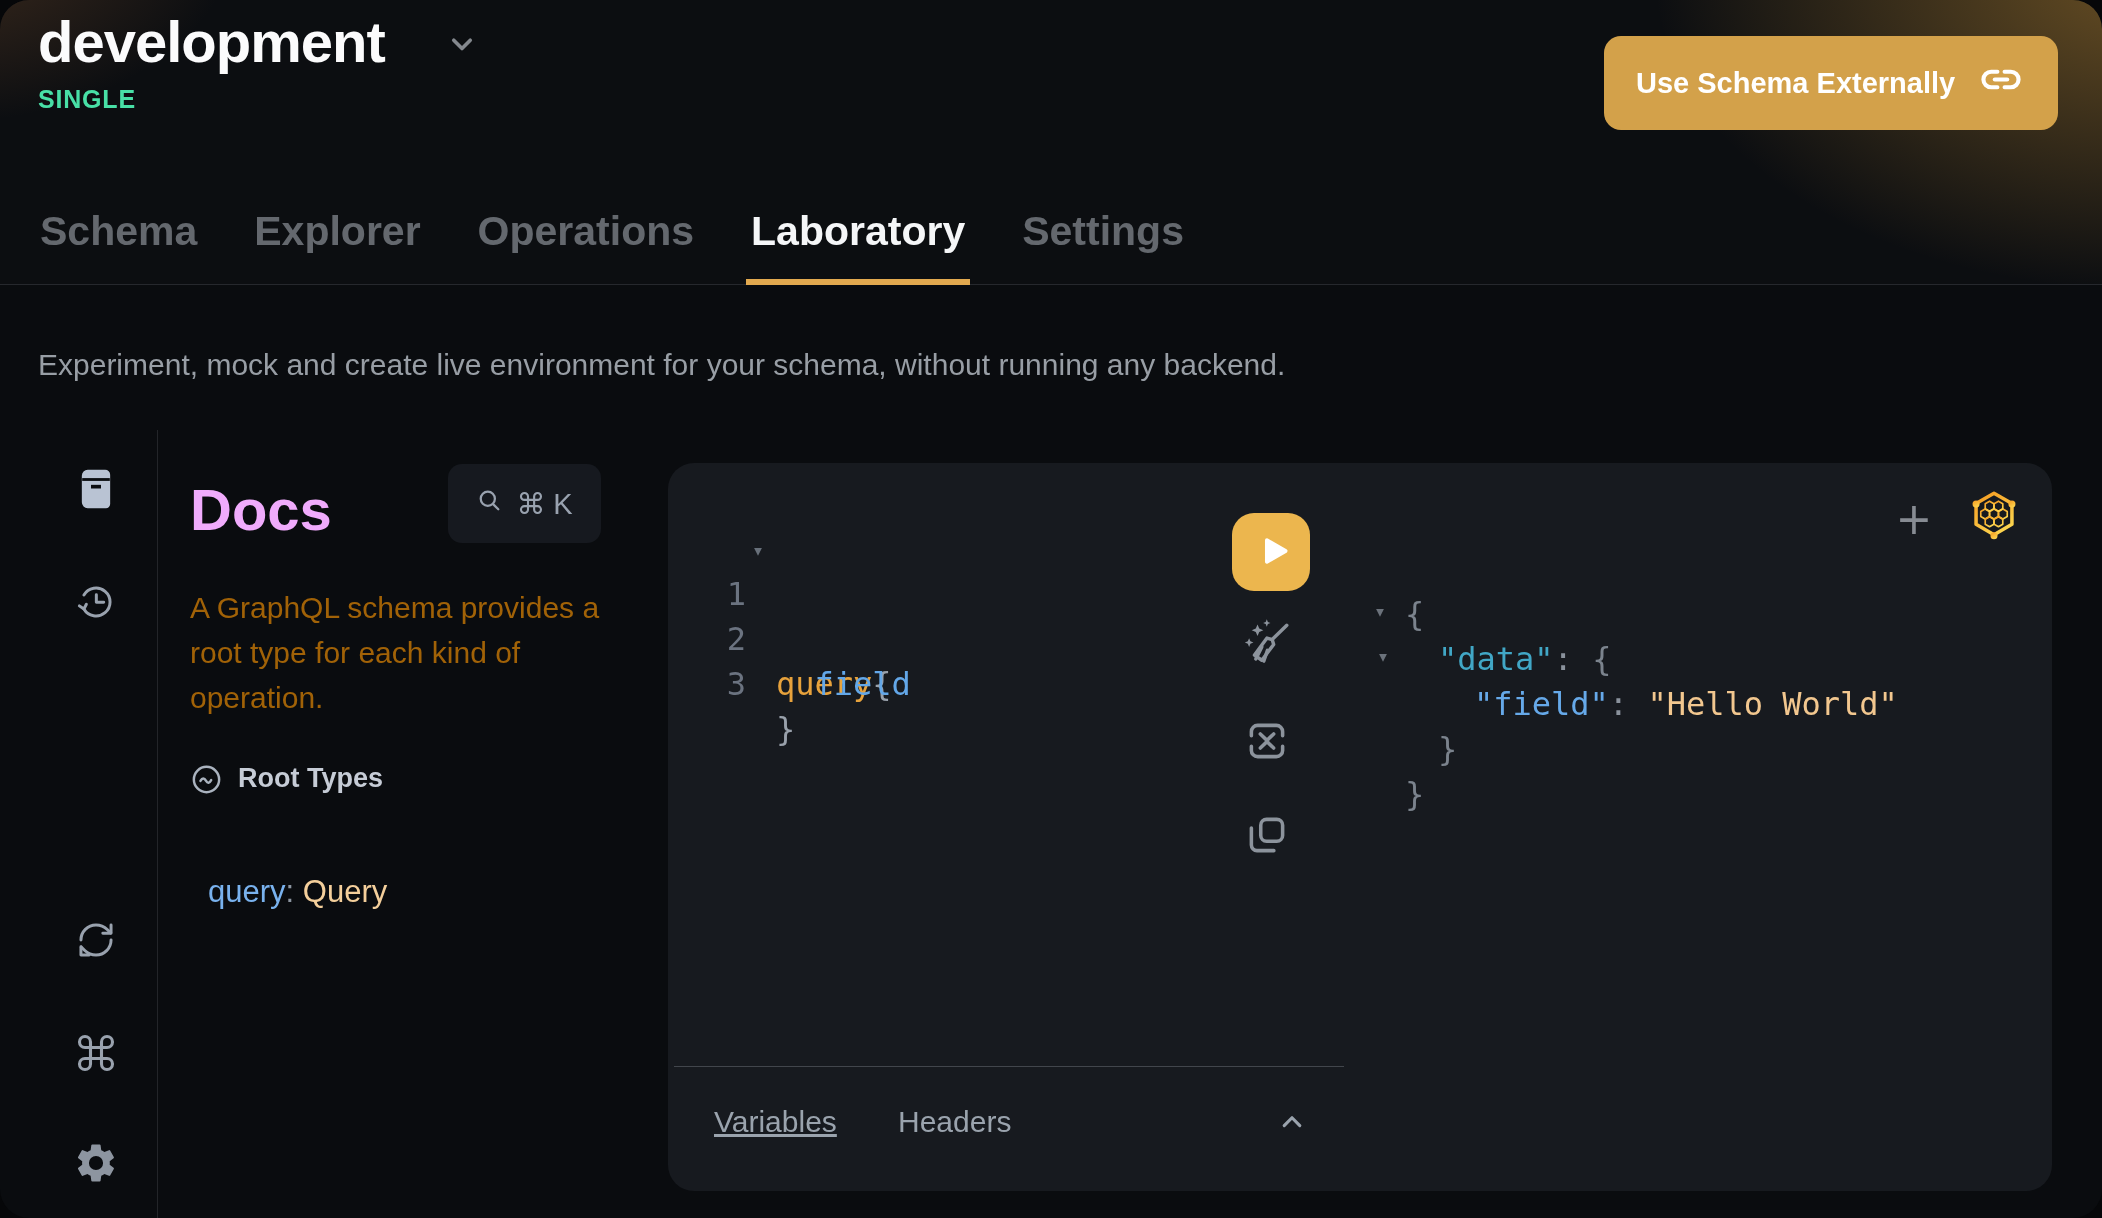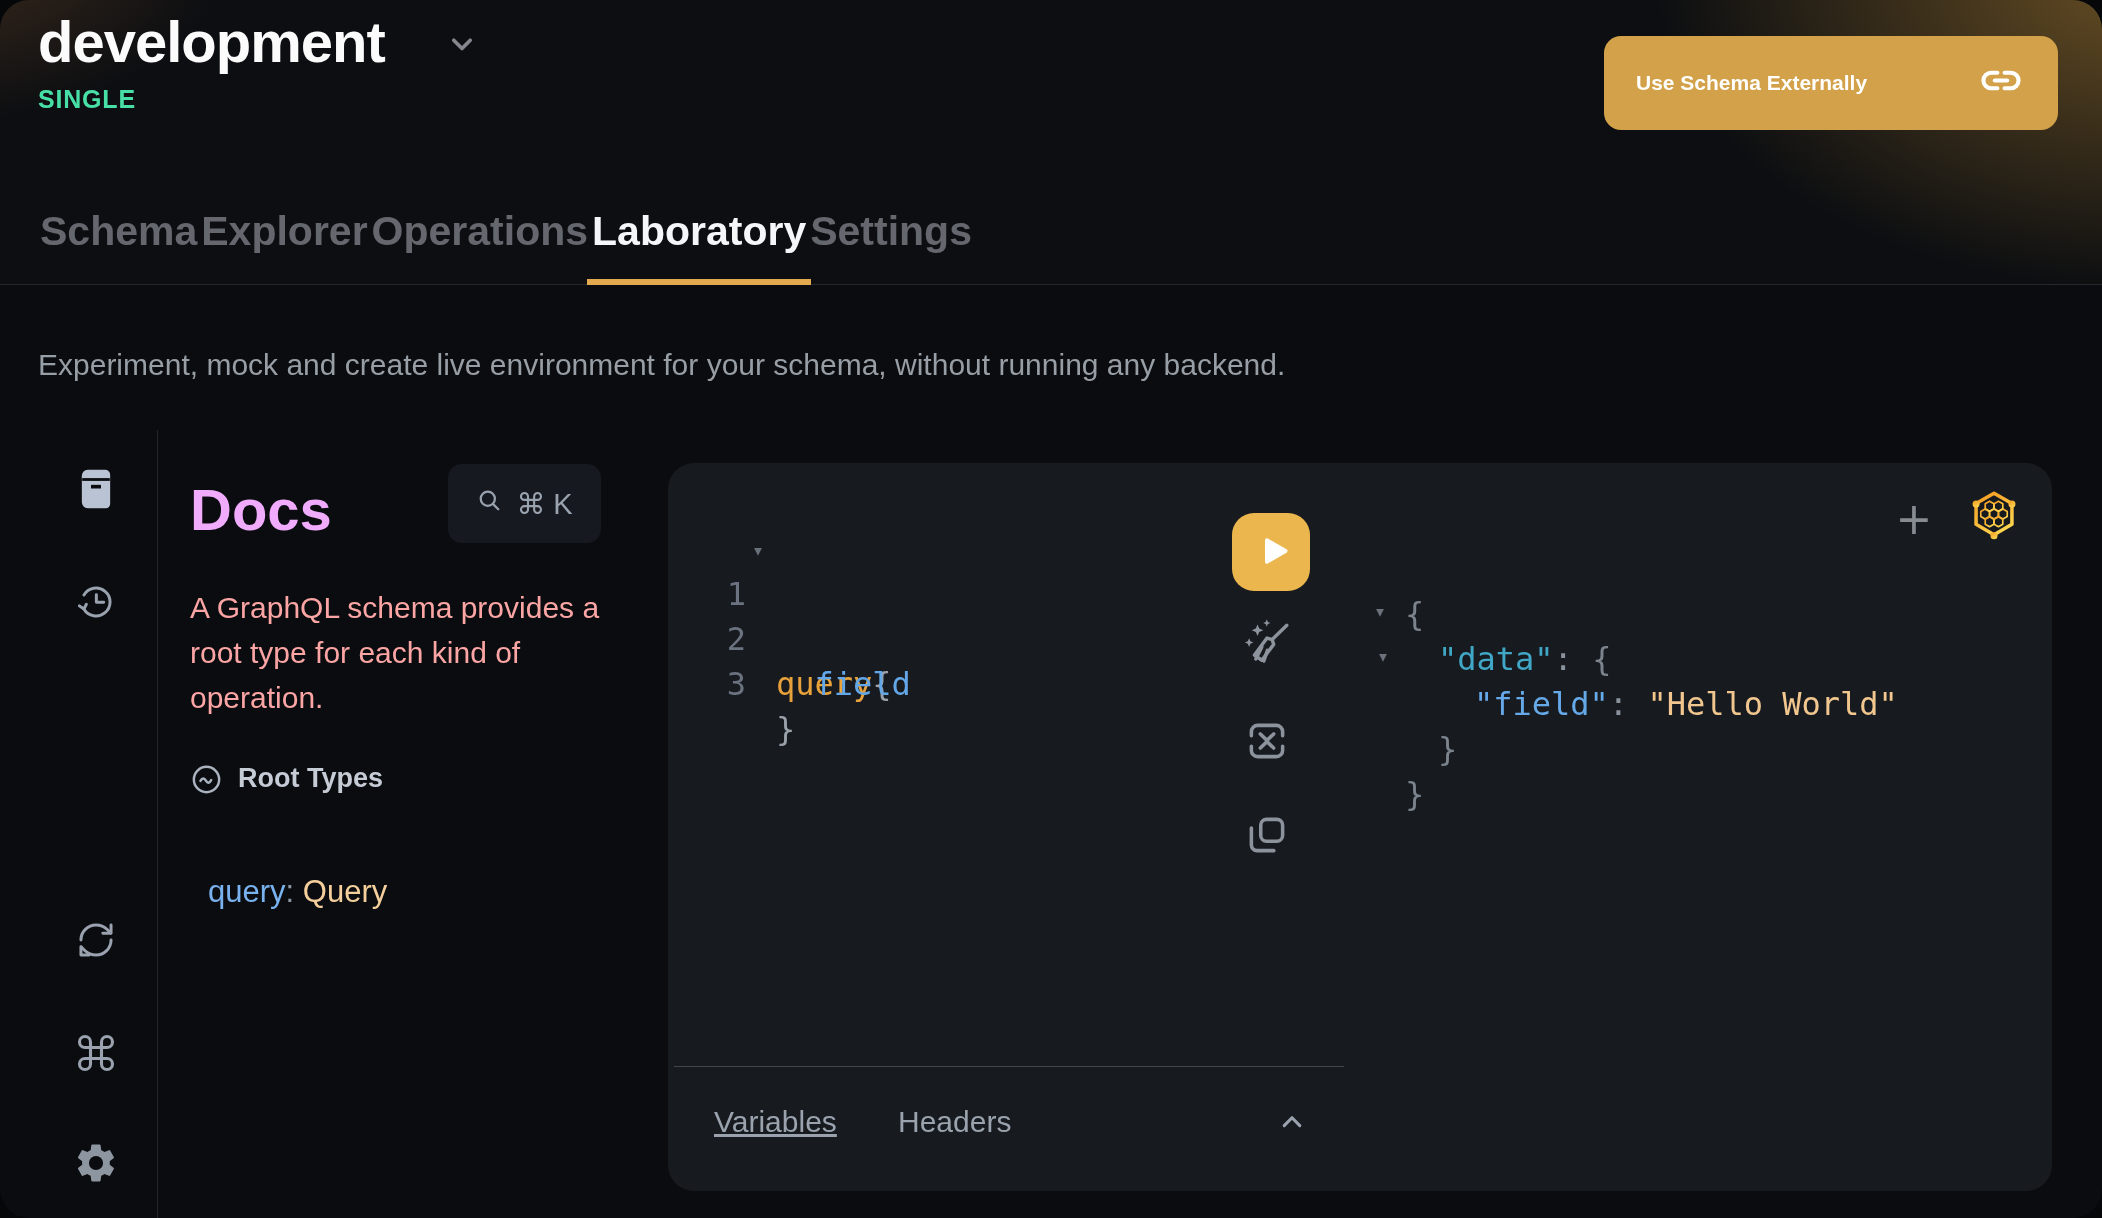--- a/index.html
+++ b/index.html
@@ -27,23 +27,23 @@
   .badge-single {
     position:absolute; left:38px; top:85px;
     font-size:25px; font-weight:700; color:#48dfa6; letter-spacing:.8px;
   }
   .ext-btn {
     position:absolute; left:1604px; top:36px; width:454px; height:94px;
     background:#d3a14a; border:none; border-radius:17px; cursor:pointer;
     display:flex; align-items:center; justify-content:space-between;
     padding:0 34px 0 32px;
   }
-  .ext-btn span { font-size:21px; font-weight:700; color:#ffffff; font-family:"Liberation Sans",sans-serif; }
-  
-  .tabs { position:absolute; left:38px; top:178px; height:107px; display:flex; }
+  .ext-btn span { font-size:29px; font-weight:700; color:#ffffff; font-family:"Liberation Sans",sans-serif; }
+  
+  .tabs { position:absolute; left:38px; top:178px; height:107px; display:flex; gap:53px; }
   .tab {
     position:relative; height:107px; display:flex; align-items:center;
     font-size:41px; font-weight:700; color:#64686e; cursor:pointer; padding:0 2px;
   }
   .tab.active { color:#f5f6f8; }
   .tab .underline {
     position:absolute; left:-3px; right:-3px; bottom:0; height:6px; background:#e2a94f;
   }
   
   .subtitle { position:absolute; left:38px; top:348px; font-size:30px; color:#989ea5; }
@@ -55,21 +55,21 @@
     display:flex; align-items:center; justify-content:center;
   }
   
   .docs-title { position:absolute; left:190px; top:476px; font-size:58px; font-weight:700; color:#f0abfc; }
   .search-btn {
     position:absolute; left:448px; top:464px; width:153px; height:79px;
     background:#16191f; border:none; border-radius:14px; cursor:pointer;
     display:flex; align-items:center; justify-content:center; gap:13px;
   }
   .search-btn span { font-size:29px; color:#99a2af; font-family:"Liberation Sans","DejaVu Sans",sans-serif; }
-  .docs-desc { position:absolute; left:190px; top:585px; width:448px; font-size:30px; line-height:45px; color:#fca5a5; }
+  .docs-desc { position:absolute; left:190px; top:585px; width:448px; font-size:30px; line-height:45px; color:#a16207; }
   .root-types-row { position:absolute; left:190px; top:763px; display:flex; align-items:flex-start; gap:15px; }
   .root-types-label { font-size:27px; font-weight:700; color:#c6ccd6; }
   .root-type-row { position:absolute; left:208px; top:834px; font-size:31px; cursor:pointer;margin-top:40px; }
   .rt-field { color:#79b2ee; }
   .rt-colon { color:#8d96a1; }
   .rt-type  { color:#f4cf9b; }
   
   .panel {
     position:absolute; left:668px; top:463px; width:1384px; height:728px;
     background:#171a1f; border-radius:26px;

